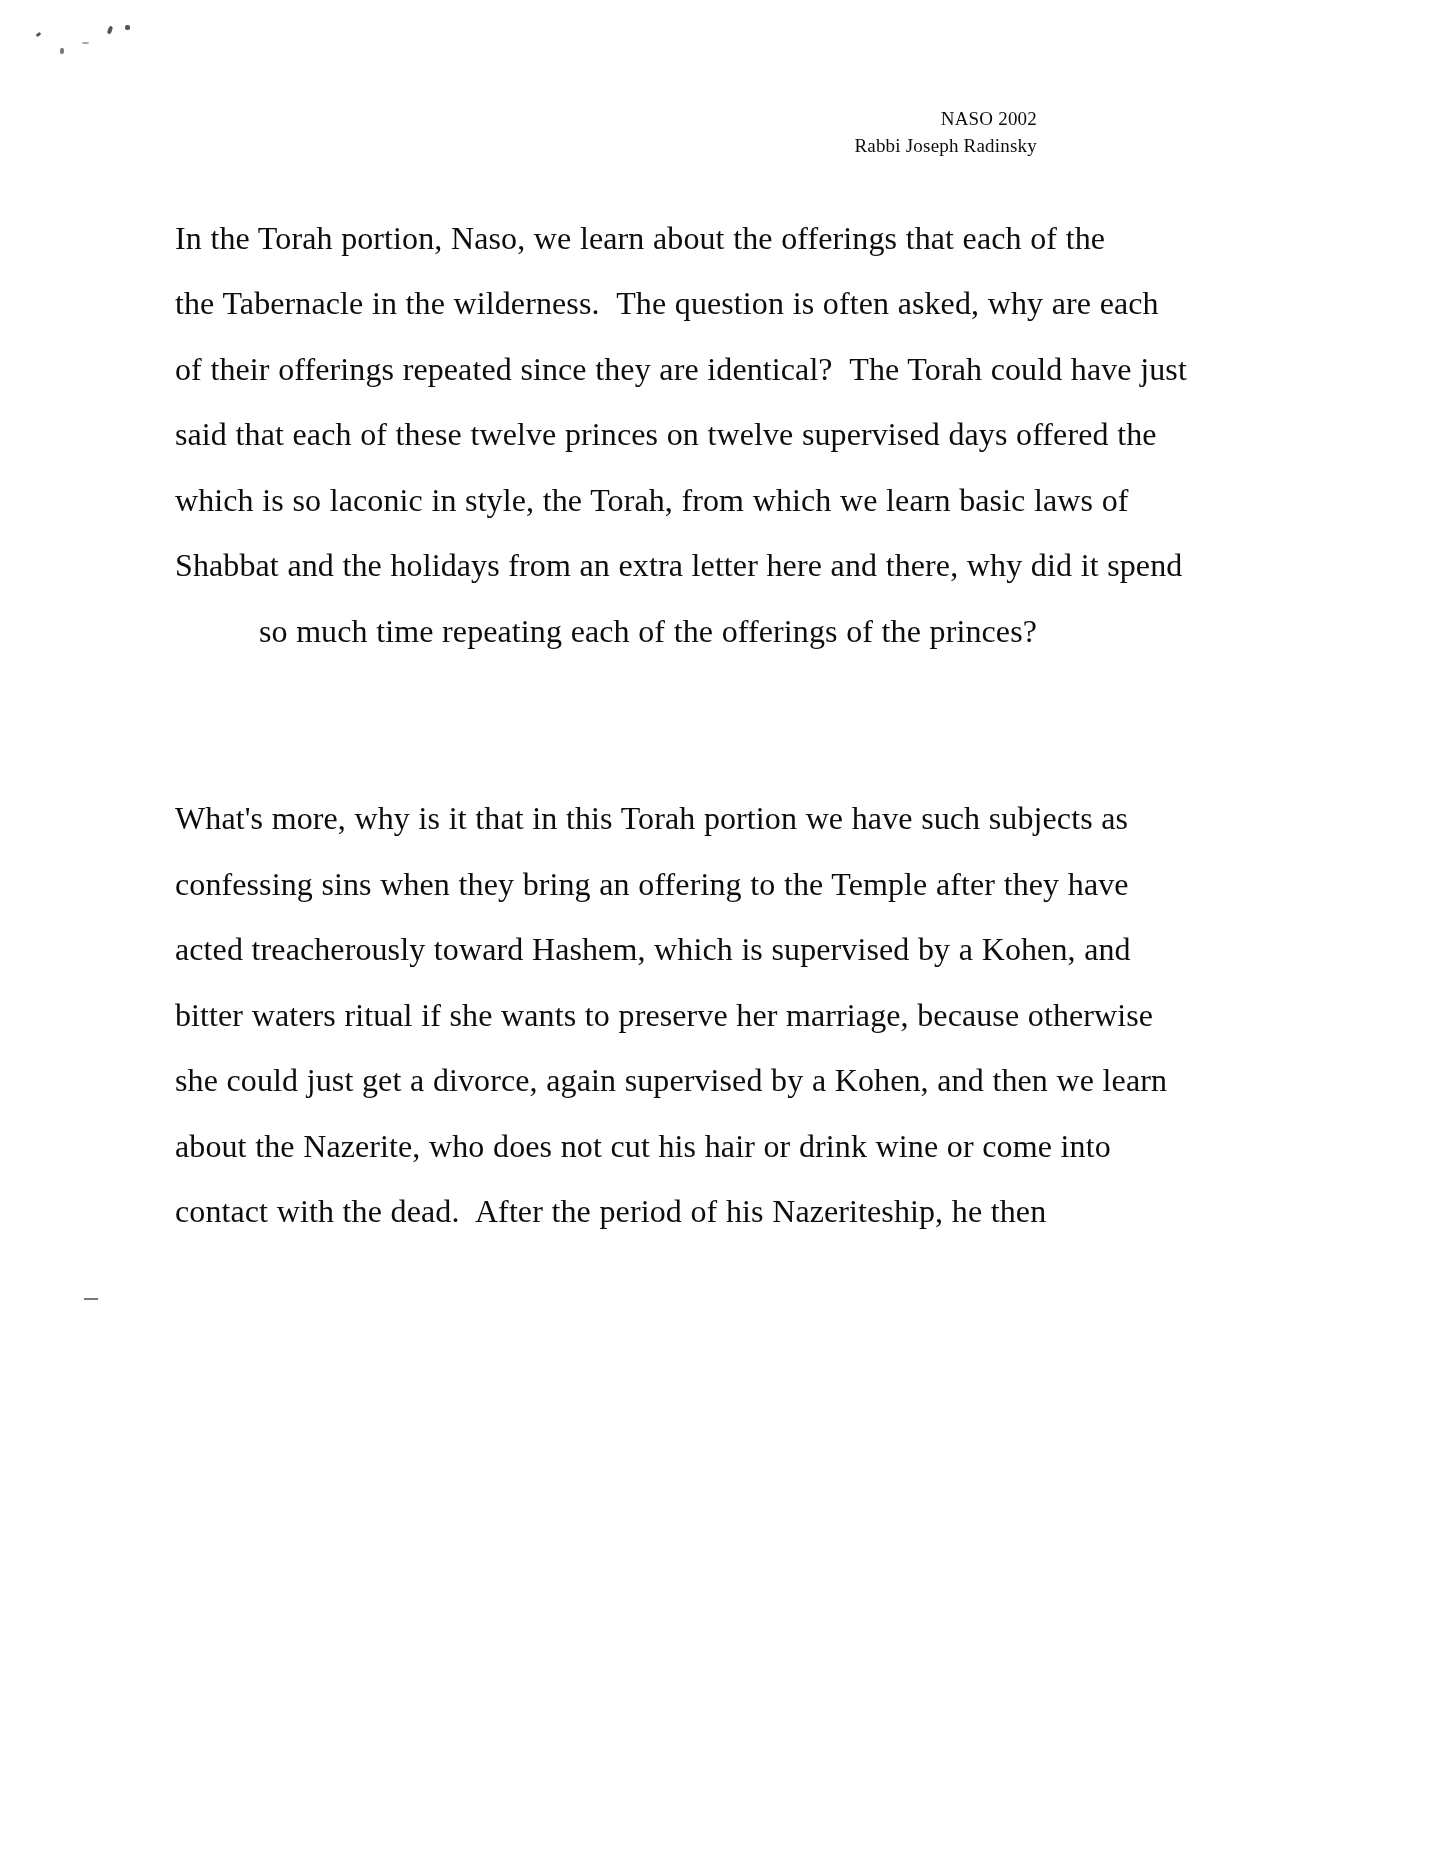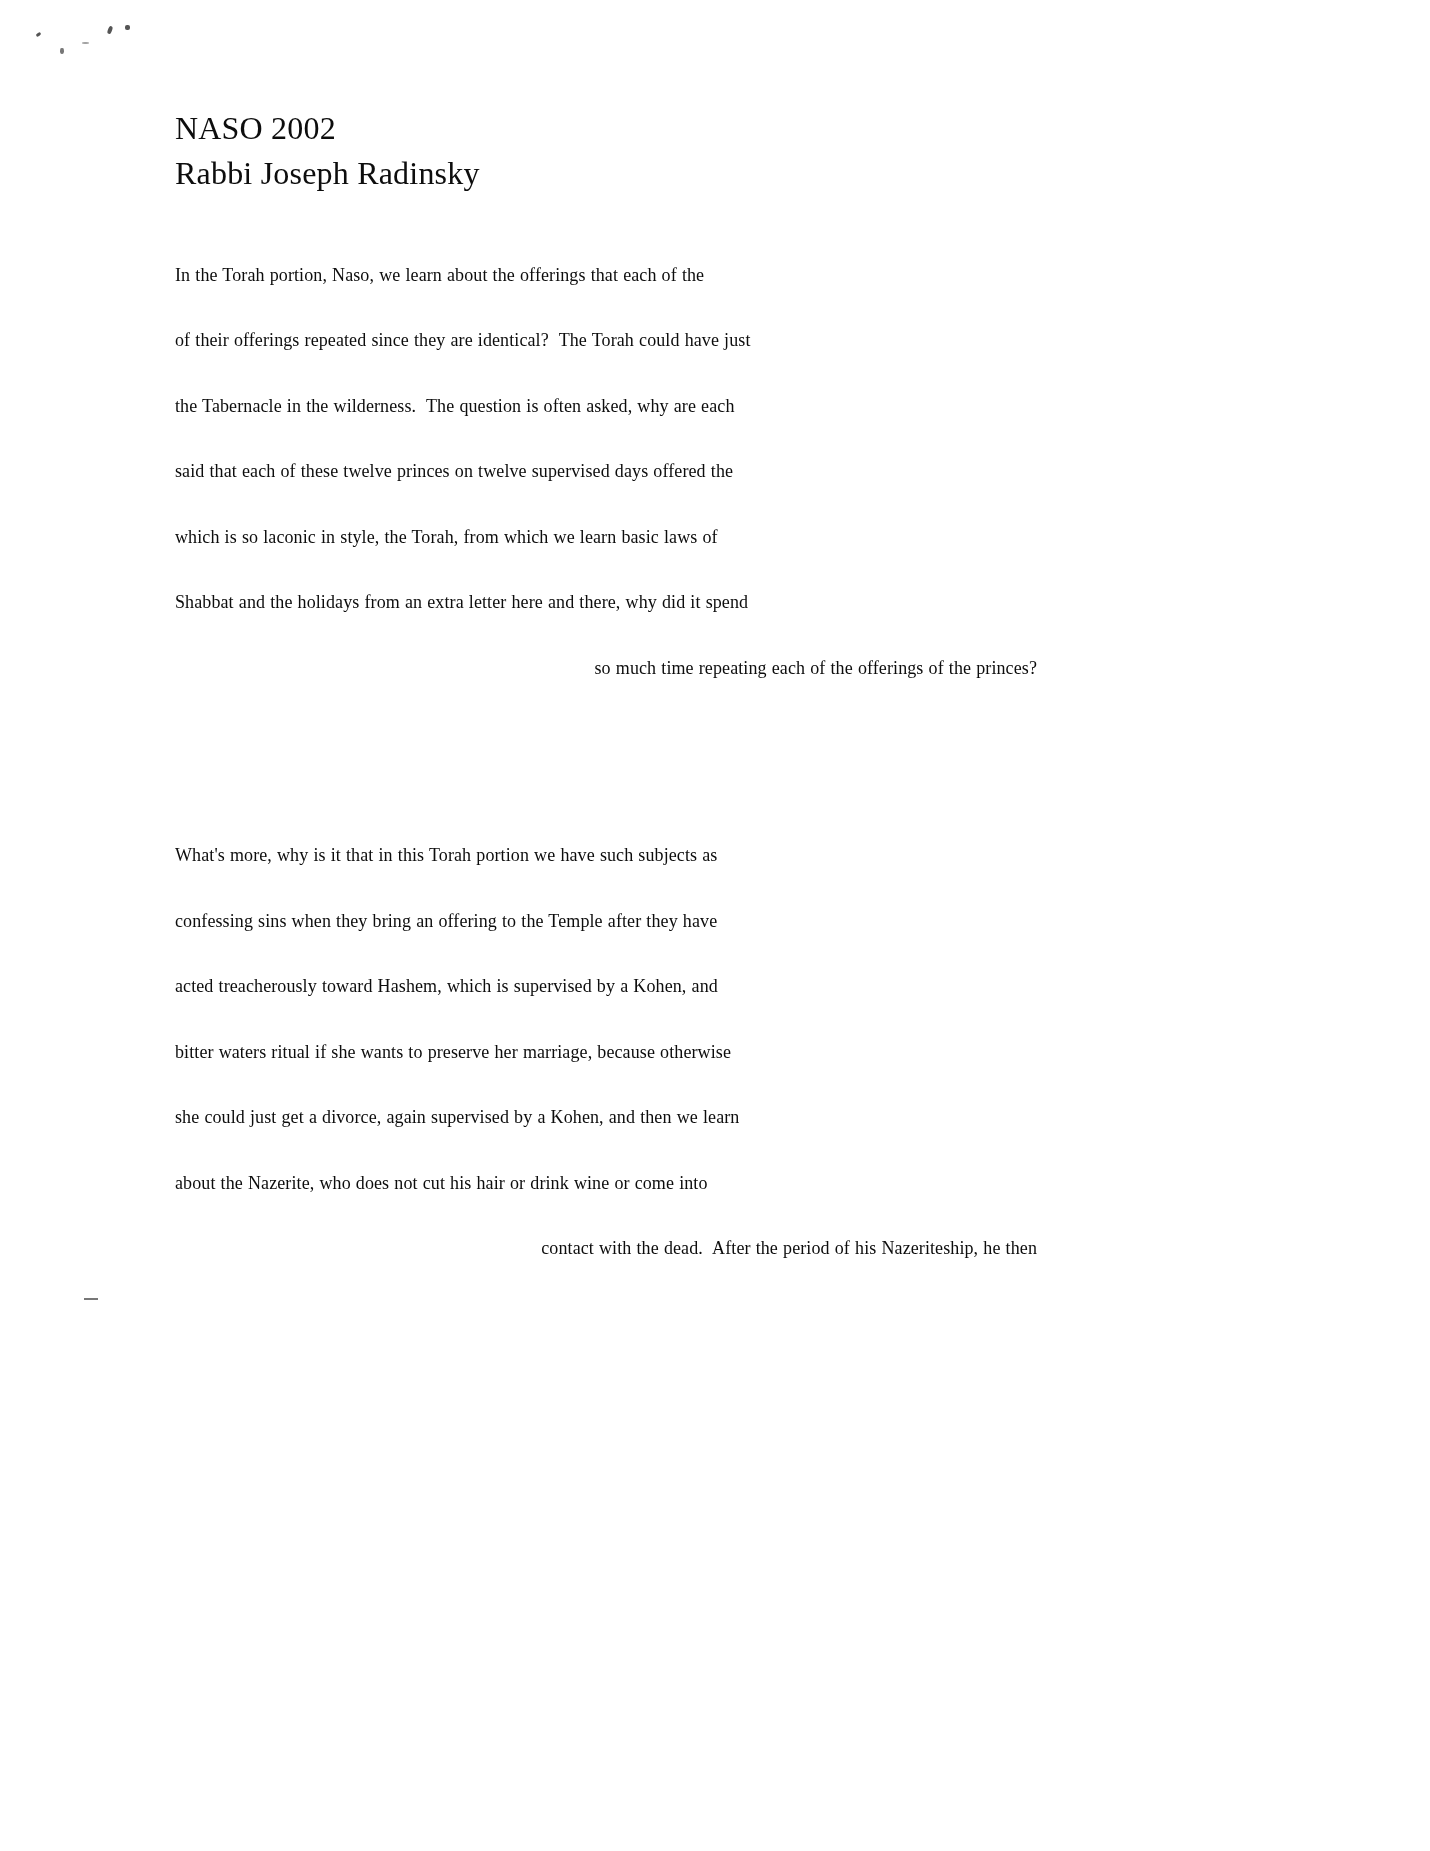--- a/index.html
+++ b/index.html
@@ -46,30 +46,30 @@
   }
 
   .doc-body {
     position: absolute;
     left: 175px;
     top: 106px;
     width: 862px;
   }
 
   .title-block {
-    text-align: left;
-    font-size: 32px;
+    text-align: right;
+    font-size: 19px;
     line-height: 1.42;
     letter-spacing: .2px;
   }
   .title-line { white-space: nowrap; }
 
   .para {
     margin: 0;
-    font-size: 18px;
+    font-size: 32px;
     line-height: 65.5px;
     text-align: justify;
     text-justify: inter-word;
     letter-spacing: .1px;
     word-spacing: .5px;
   }
   .para .ln { display: block; white-space: pre; }
   .para-1 { margin-top: 46px; }
   .para-2 { margin-top: 122px; }
   .last-line { text-align: right; }
@@ -90,22 +90,22 @@
 
   <div class="doc-body">
 
     <div class="title-block">
       <div class="title-line">NASO 2002</div>
       <div class="title-line">Rabbi Joseph Radinsky</div>
     </div>
 
     <p class="para para-1">
       <span class="ln">In the Torah portion, Naso, we learn about the offerings that each of the</span>
+      <span class="ln">the Tabernacle in the wilderness.  The question is often asked, why are each</span>
       <span class="ln">of their offerings repeated since they are identical?  The Torah could have just</span>
-      <span class="ln">the Tabernacle in the wilderness.  The question is often asked, why are each</span>
       <span class="ln">said that each of these twelve princes on twelve supervised days offered the</span>
       <span class="ln">which is so laconic in style, the Torah, from which we learn basic laws of</span>
       <span class="ln">Shabbat and the holidays from an extra letter here and there, why did it spend</span>
       <span class="ln last-line">so much time repeating each of the offerings of the princes?</span>
     </p>
 
     <p class="para para-2">
       <span class="ln">What's more, why is it that in this Torah portion we have such subjects as</span>
       <span class="ln">confessing sins when they bring an offering to the Temple after they have</span>
       <span class="ln">acted treacherously toward Hashem, which is supervised by a Kohen, and</span>

